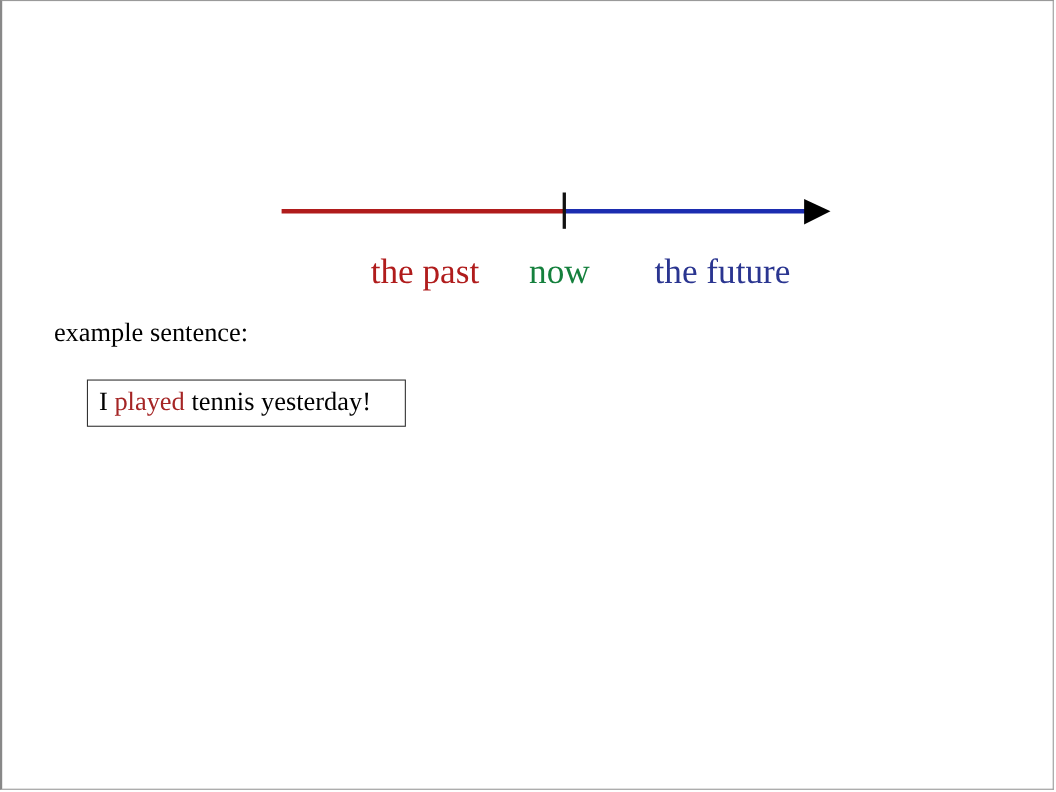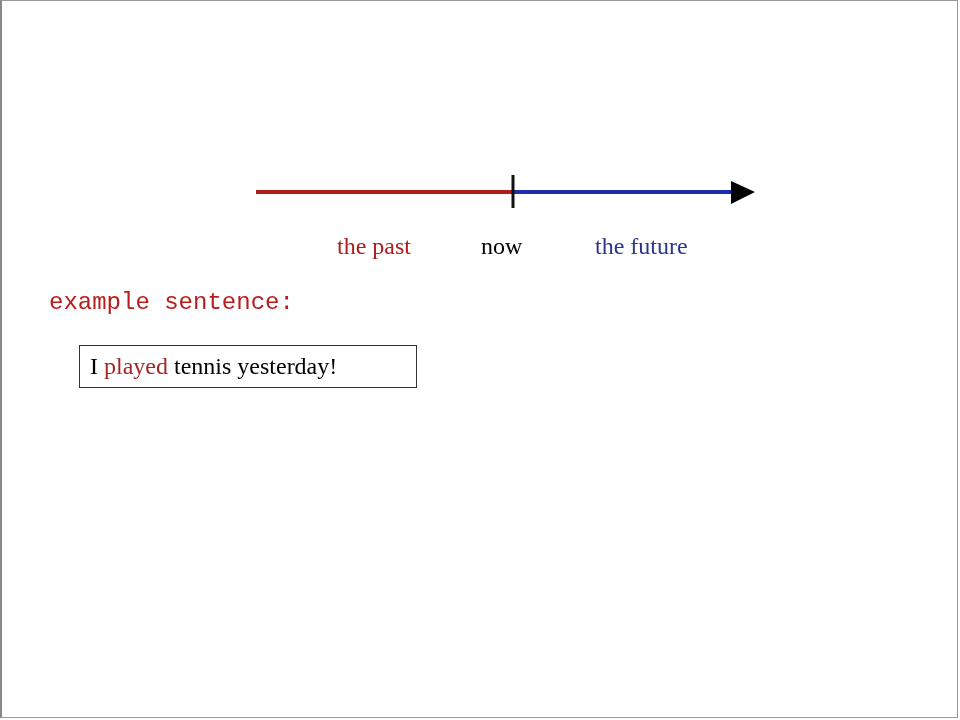--- a/index.html
+++ b/index.html
@@ -9,32 +9,31 @@
     font-family: "Liberation Serif", "DejaVu Serif", serif;
   }
   .frame {
     position: absolute; left: 0; top: 0; width: 958px; height: 718px;
     border: 1px solid #9a9a9a;
     border-left: 2px solid #888;
     box-sizing: border-box;
   }
   .timeline { position: absolute; left: 0; top: 0; width: 960px; height: 720px; }
   .label {
-    position: absolute; font-size: 24px; line-height: 28px; white-space: nowrap;
+    position: absolute; font-size: 32px; line-height: 28px; white-space: nowrap;
   }
   .lbl-past { left: 337px; top: 232px; }
-  .lbl-now { left: 481px; top: 232px; color: #000000; }
+  .lbl-now { left: 481px; top: 232px; color: #15803d; }
   .lbl-future { left: 595px; top: 232px; text-align: center; }
   .example-label {
-    position: absolute; left: 49px; top: 289px; font-size: 24px; color: #b91c1c;
+    position: absolute; left: 49px; top: 289px; font-size: 24px; color: #000000;
     line-height: 28px;
-    font-family: Liberation Mono, monospace;
   }
   .sentence-box {
-    position: absolute; left: 79px; top: 345px; width: 338px; height: 43px;
+    position: absolute; left: 79px; top: 345px; width: 290px; height: 43px;
     border: 1px solid #333; box-sizing: border-box;
     font-size: 24px; line-height: 40px; padding-left: 10px; color: #000;
     white-space: nowrap;
   }
 </style>
 </head>
 <body>
 
 <div class="frame"></div>
 

